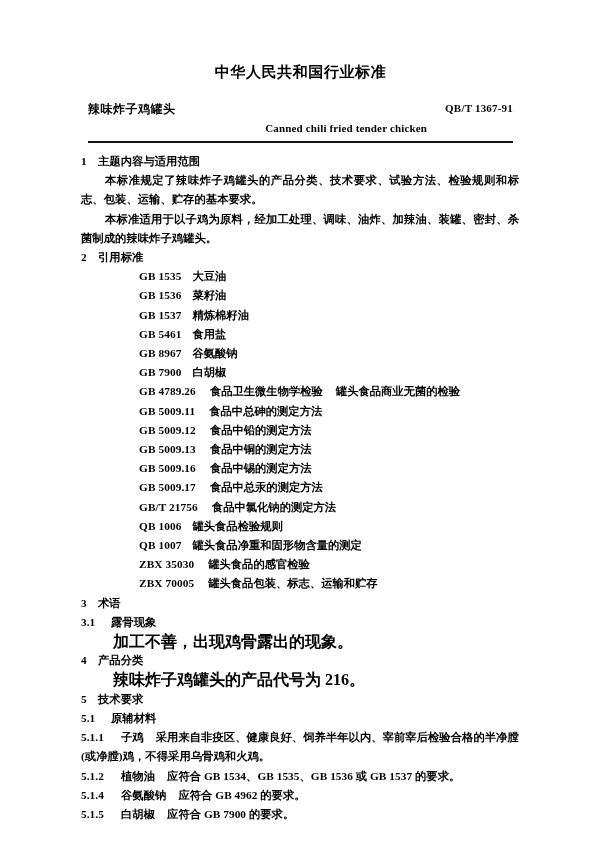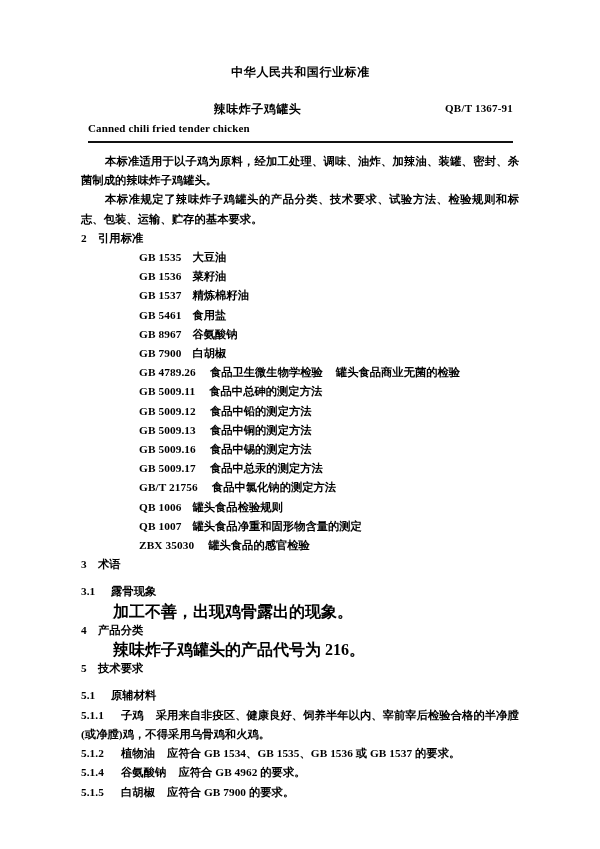--- a/index.html
+++ b/index.html
@@ -28,52 +28,51 @@
 
   
   .masthead {
     position: absolute;
     left: 88px;
     top: 64px;
     width: 425px;
   }
   .national-title {
     text-align: center;
-    font-size: 12px;
+    font-size: 15px;
     font-weight: bold;
     letter-spacing: 0.6px;
     line-height: 16px;
   }
   .title-row {
     position: relative;
     margin-top: 21px;
     height: 17px;
   }
   .doc-title-cn {
     position: absolute;
     left: 0;
     right: 0;
-    text-align: center;
     font-size: 12px;
     font-weight: bold;
     letter-spacing: 0.5px;
     padding-right: 86px;
     box-sizing: border-box;
   }
   .std-number {
     position: absolute;
     right: 0;
     top: 1px;
     font-size: 11px;
     font-weight: bold;
     letter-spacing: 0.2px;
     white-space: nowrap;
   }
   .doc-title-en {
-    text-align: left;
+    text-align: right;
     font-size: 11px;
     font-weight: bold;
     letter-spacing: 0.15px;
     margin-top: 4px;
     padding-right: 86px;
   }
   .rule {
     position: absolute;
     left: 88px;
     top: 141px;
@@ -103,21 +102,20 @@
     letter-spacing: 0.05px;
     text-align: justify;
   }
   
   .sec-num {
     display: inline-block;
     min-width: 17px;
   }
   .sec-num.wide {
     min-width: 30px;
-    margin-top: 8px;
   }
   .sec-title {
     display: inline-block;
   }
   .indent-para {
     text-indent: 24px;
   }
   .ref-line {
     padding-left: 58px;
     font-size: 11.3px;
@@ -178,44 +176,46 @@
         <div class="std-number">QB/T 1367-91</div>
       </div>
 
       <div class="doc-title-en">Canned chili fried tender chicken</div>
     </div>
 
     <div class="rule"></div>
 
     <div class="body-block">
 
+      <div class="line"><span class="sec-num">1</span><span class="sec-title">主题内容与适用范围</span></div>
+
+      <div class="para indent-para">本标准规定了辣味炸子鸡罐头的产品分类、技术要求、试验方法、检验规则和标志、包装、运输、贮存的基本要求。</div>
 
       <div class="para indent-para">本标准适用于以子鸡为原料，经加工处理、调味、油炸、加辣油、装罐、密封、杀菌制成的辣味炸子鸡罐头。</div>
-
-      <div class="para indent-para">本标准规定了辣味炸子鸡罐头的产品分类、技术要求、试验方法、检验规则和标志、包装、运输、贮存的基本要求。</div>
 
       <div class="line"><span class="sec-num">2</span><span class="sec-title">引用标准</span></div>
 
       <div>
         <div class="ref-line"><span class="ref-code">GB 1535</span><span class="ref-gap"></span><span>大豆油</span></div>
         <div class="ref-line"><span class="ref-code">GB 1536</span><span class="ref-gap"></span><span>菜籽油</span></div>
         <div class="ref-line"><span class="ref-code">GB 1537</span><span class="ref-gap"></span><span>精炼棉籽油</span></div>
         <div class="ref-line"><span class="ref-code">GB 5461</span><span class="ref-gap"></span><span>食用盐</span></div>
         <div class="ref-line"><span class="ref-code">GB 8967</span><span class="ref-gap"></span><span>谷氨酸钠</span></div>
         <div class="ref-line"><span class="ref-code">GB 7900</span><span class="ref-gap"></span><span>白胡椒</span></div>
         <div class="ref-line"><span class="ref-code">GB 4789.26</span><span class="ref-gap wide"></span><span>食品卫生微生物学检验</span><span class="ref-name2">罐头食品商业无菌的检验</span></div>
         <div class="ref-line"><span class="ref-code">GB 5009.11</span><span class="ref-gap wide"></span><span>食品中总砷的测定方法</span></div>
         <div class="ref-line"><span class="ref-code">GB 5009.12</span><span class="ref-gap wide"></span><span>食品中铅的测定方法</span></div>
         <div class="ref-line"><span class="ref-code">GB 5009.13</span><span class="ref-gap wide"></span><span>食品中铜的测定方法</span></div>
         <div class="ref-line"><span class="ref-code">GB 5009.16</span><span class="ref-gap wide"></span><span>食品中锡的测定方法</span></div>
         <div class="ref-line"><span class="ref-code">GB 5009.17</span><span class="ref-gap wide"></span><span>食品中总汞的测定方法</span></div>
         <div class="ref-line"><span class="ref-code">GB/T 21756</span><span class="ref-gap wide"></span><span>食品中氯化钠的测定方法</span></div>
         <div class="ref-line"><span class="ref-code">QB 1006</span><span class="ref-gap"></span><span>罐头食品检验规则</span></div>
         <div class="ref-line"><span class="ref-code">QB 1007</span><span class="ref-gap"></span><span>罐头食品净重和固形物含量的测定</span></div>
         <div class="ref-line"><span class="ref-code">ZBX 35030</span><span class="ref-gap wide"></span><span>罐头食品的感官检验</span></div>
+        <div class="ref-line"><span class="ref-code">ZBX 70005</span><span class="ref-gap wide"></span><span>罐头食品包装、标志、运输和贮存</span></div>
       </div>
 
       <div class="line"><span class="sec-num">3</span><span class="sec-title">术语</span></div>
 
       <div class="line"><span class="sec-num wide">3.1</span><span class="sec-title">露骨现象</span></div>
 
       <div class="term-body">加工不善，出现鸡骨露出的现象。</div>
 
       <div class="line"><span class="sec-num">4</span><span class="sec-title">产品分类</span></div>
 

